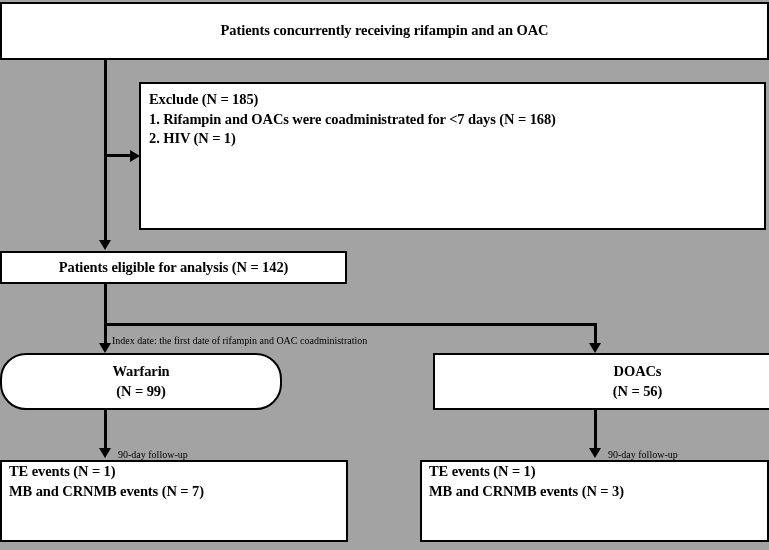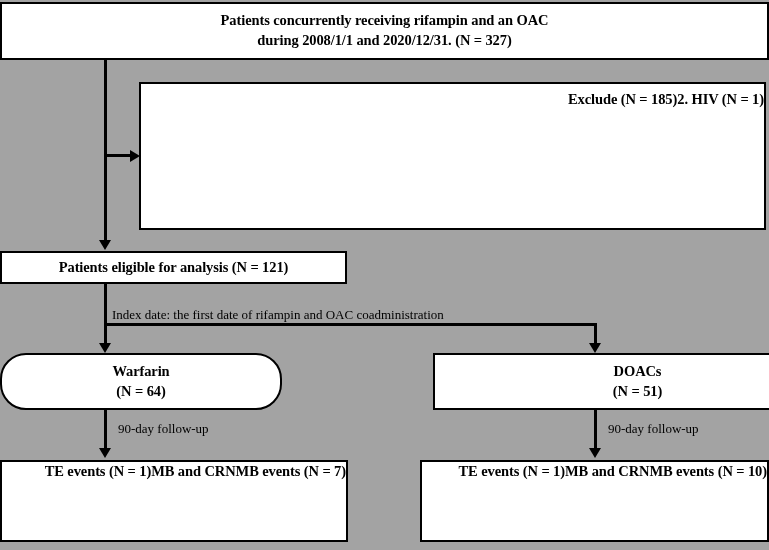--- a/index.html
+++ b/index.html
@@ -33,22 +33,22 @@
   }
   .center-box {
     display: flex;
     flex-direction: column;
     align-items: center;
     justify-content: center;
     text-align: center;
   }
   .left-box {
     display: flex;
-    flex-direction: row;
-    justify-content: flex-end;
+    flex-direction: column;
+    justify-content: flex-start;
     text-align: left;
   }
   .list-line {
     display: block;
     white-space: nowrap;
   }
   
   .vline {
     position: absolute;
     width: 3px;
@@ -72,82 +72,83 @@
     width: 0;
     height: 0;
     border-top: 6px solid transparent;
     border-bottom: 6px solid transparent;
     border-left: 10px solid #000000;
   }
   .edge-label {
     position: absolute;
     font-family: "Liberation Serif", "DejaVu Serif", serif;
     font-weight: normal;
-    font-size: 13px;
+    font-size: 10px;
     white-space: nowrap;
     color: #000000;
+    margin-top: 28px;
   }
 </style>
 </head>
 <body>
 
 <div id="canvas">
 
   <div class="box center-box" style="left:0px; top:2px; width:769px; height:58px;">
     <span class="box-text">Patients concurrently receiving rifampin and an OAC</span>
-    <span class="box-text">during 2008/1/1 and 2020/12/31. (N = 327)</span>
   </div>
 
   <div class="vline" style="left:104px; top:60px; height:182px;"></div>
   <div class="arrow-down" style="left:99px; top:240px;"></div>
 
   <div class="hline" style="left:104px; top:154px; width:28px;"></div>
   <div class="arrow-right" style="left:130px; top:150px;"></div>
 
   <div class="box left-box" style="left:139px; top:82px; width:627px; height:148px; padding:6px 0 6px 8px;">
     <span class="box-text list-line">Exclude (N = 185)</span>
+    <span class="box-text list-line">1. Rifampin and OACs were coadministrated for &lt;7 days (N = 168)</span>
     <span class="box-text list-line">2. HIV (N = 1)</span>
   </div>
 
   <div class="box center-box" style="left:0px; top:251px; width:347px; height:33px;">
-    <span class="box-text">Patients eligible for analysis (N = 121)</span>
+    <span class="box-text">Patients eligible for analysis (N = 142)</span>
   </div>
 
   <div class="vline" style="left:104px; top:284px; height:42px;"></div>
   <div class="hline" style="left:104px; top:323px; width:493px;"></div>
 
   <div class="vline" style="left:104px; top:323px; height:22px;"></div>
   <div class="arrow-down" style="left:99px; top:343px;"></div>
 
   <div class="vline" style="left:594px; top:323px; height:22px;"></div>
   <div class="arrow-down" style="left:589px; top:343px;"></div>
 
   <div class="edge-label" style="left:112px; top:307px;">Index date: the first date of rifampin and OAC coadministration</div>
 
   <div class="box center-box" style="left:0px; top:353px; width:282px; height:57px;border-radius:26px;">
     <span class="box-text">Warfarin</span>
-    <span class="box-text">(N = 64)</span>
+    <span class="box-text">(N = 99)</span>
   </div>
 
   <div class="box center-box" style="left:421px; top:353px; width:409px; height:57px;margin-left:12px;">
     <span class="box-text">DOACs</span>
-    <span class="box-text">(N = 51)</span>
+    <span class="box-text">(N = 56)</span>
   </div>
 
   <div class="vline" style="left:104px; top:410px; height:40px;"></div>
   <div class="arrow-down" style="left:99px; top:448px;"></div>
   <div class="edge-label" style="left:118px; top:421px;">90-day follow-up</div>
 
   <div class="vline" style="left:594px; top:410px; height:40px;"></div>
   <div class="arrow-down" style="left:589px; top:448px;"></div>
   <div class="edge-label" style="left:608px; top:421px;">90-day follow-up</div>
 
   <div class="box left-box" style="left:0px; top:460px; width:348px; height:82px; padding-left:7px;">
     <span class="box-text list-line">TE events (N = 1)</span>
     <span class="box-text list-line">MB and CRNMB events (N = 7)</span>
   </div>
 
   <div class="box left-box" style="left:420px; top:460px; width:349px; height:82px; padding-left:7px;">
     <span class="box-text list-line">TE events (N = 1)</span>
-    <span class="box-text list-line">MB and CRNMB events (N = 10)</span>
+    <span class="box-text list-line">MB and CRNMB events (N = 3)</span>
   </div>
 
 </div>
 
 </body></html>

